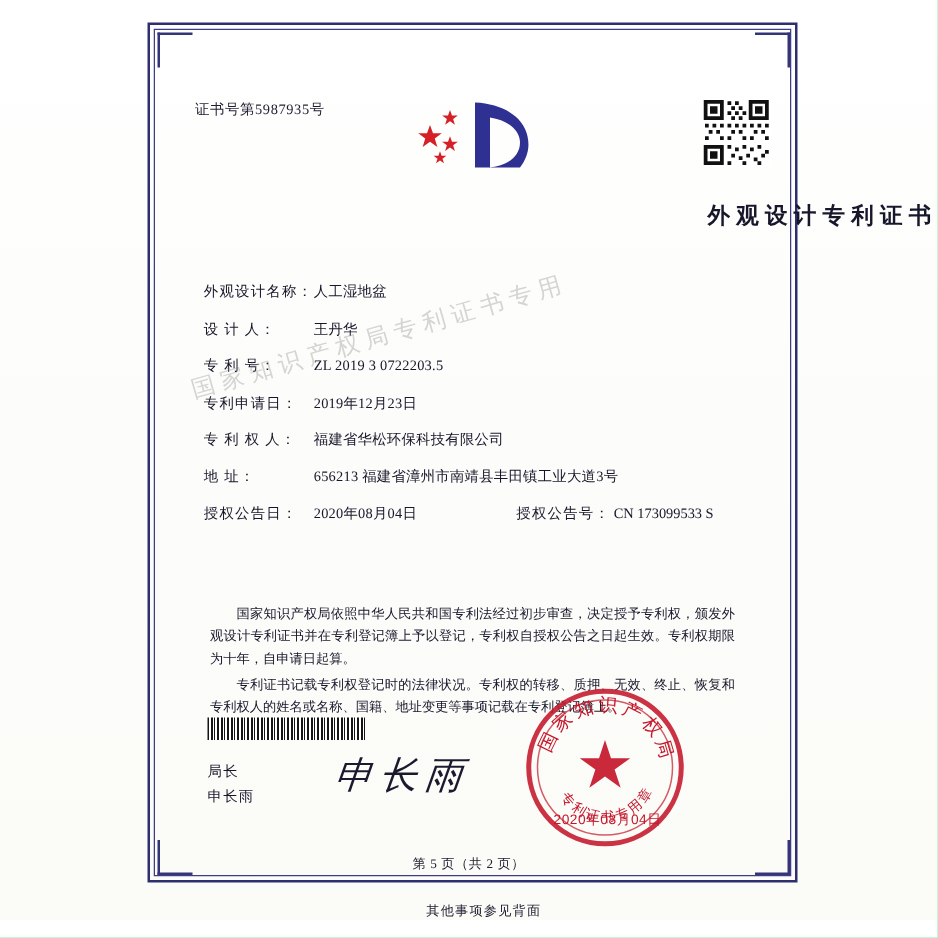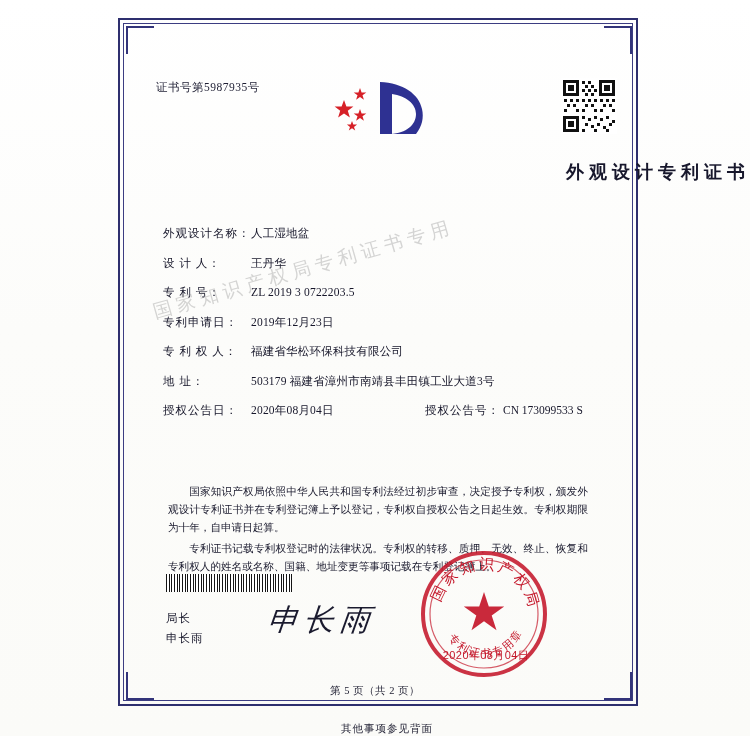--- a/index.html
+++ b/index.html
@@ -128,21 +128,21 @@
 
   
   .field-row.split .field-value {
     flex: 0 0 150px;
   }
   .split-label {
     width: 78px;
     flex: 0 0 78px;
     letter-spacing: 1px;
     white-space: nowrap;
-    margin-left: 24px;
+    margin-left: 12px;
   }
   .split-value {
     flex: 1;
   }
 
   
   .body-text {
     position: absolute;
     left: 168px;
     top: 440px;
@@ -363,21 +363,21 @@
     <div class="field-row">
       <span class="field-label">专利申请日：</span>
       <span class="field-value">2019年12月23日</span>
     </div>
     <div class="field-row">
       <span class="field-label">专 利 权 人：</span>
       <span class="field-value">福建省华松环保科技有限公司</span>
     </div>
     <div class="field-row">
       <span class="field-label">地        址：</span>
-      <span class="field-value">503179 福建省漳州市南靖县丰田镇工业大道3号</span>
+      <span class="field-value">656213 福建省漳州市南靖县丰田镇工业大道3号</span>
     </div>
     <div class="field-row split">
       <span class="field-label">授权公告日：</span>
       <span class="field-value">2020年08月04日</span>
       <span class="split-label">授权公告号：</span>
       <span class="split-value">CN 173099533 S</span>
     </div>
   </div>
 
   <div class="body-text">

